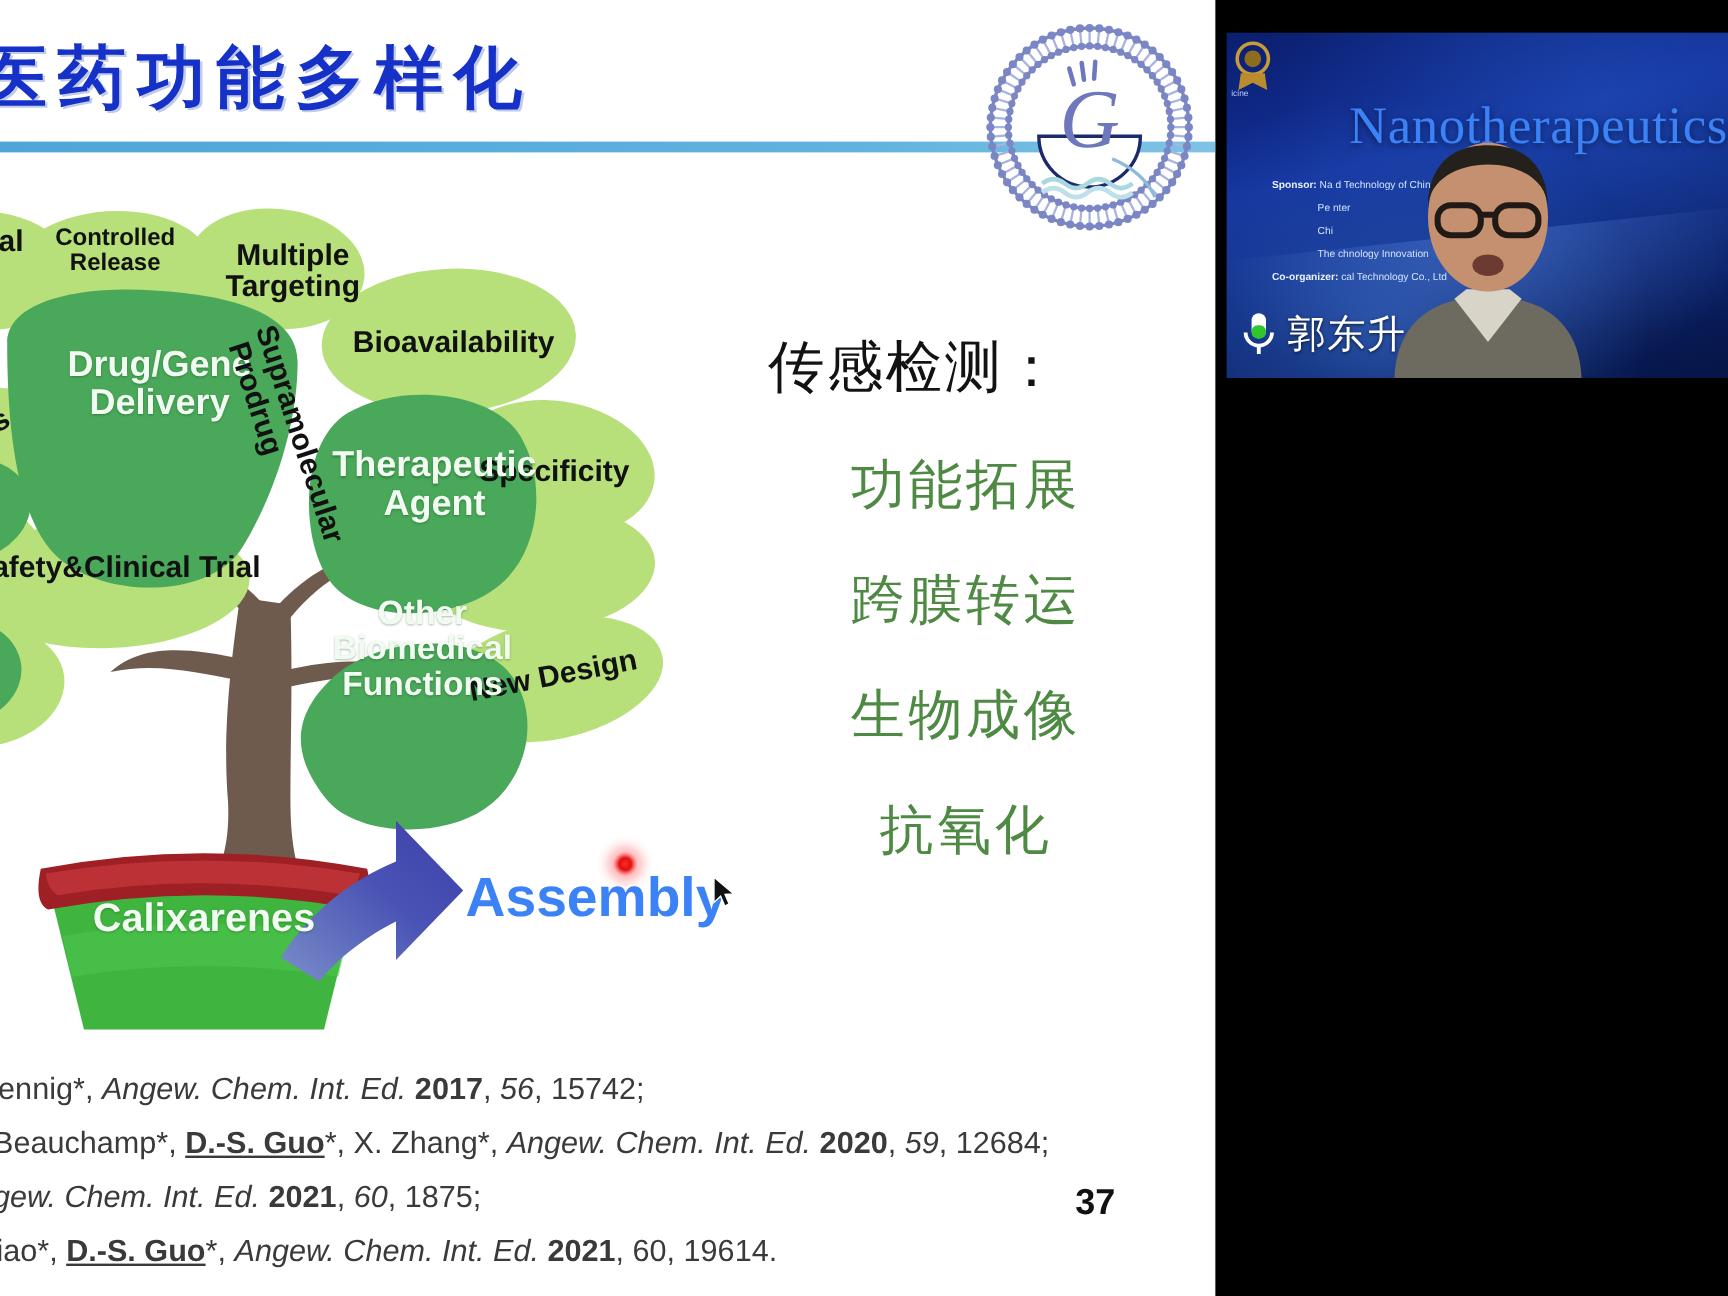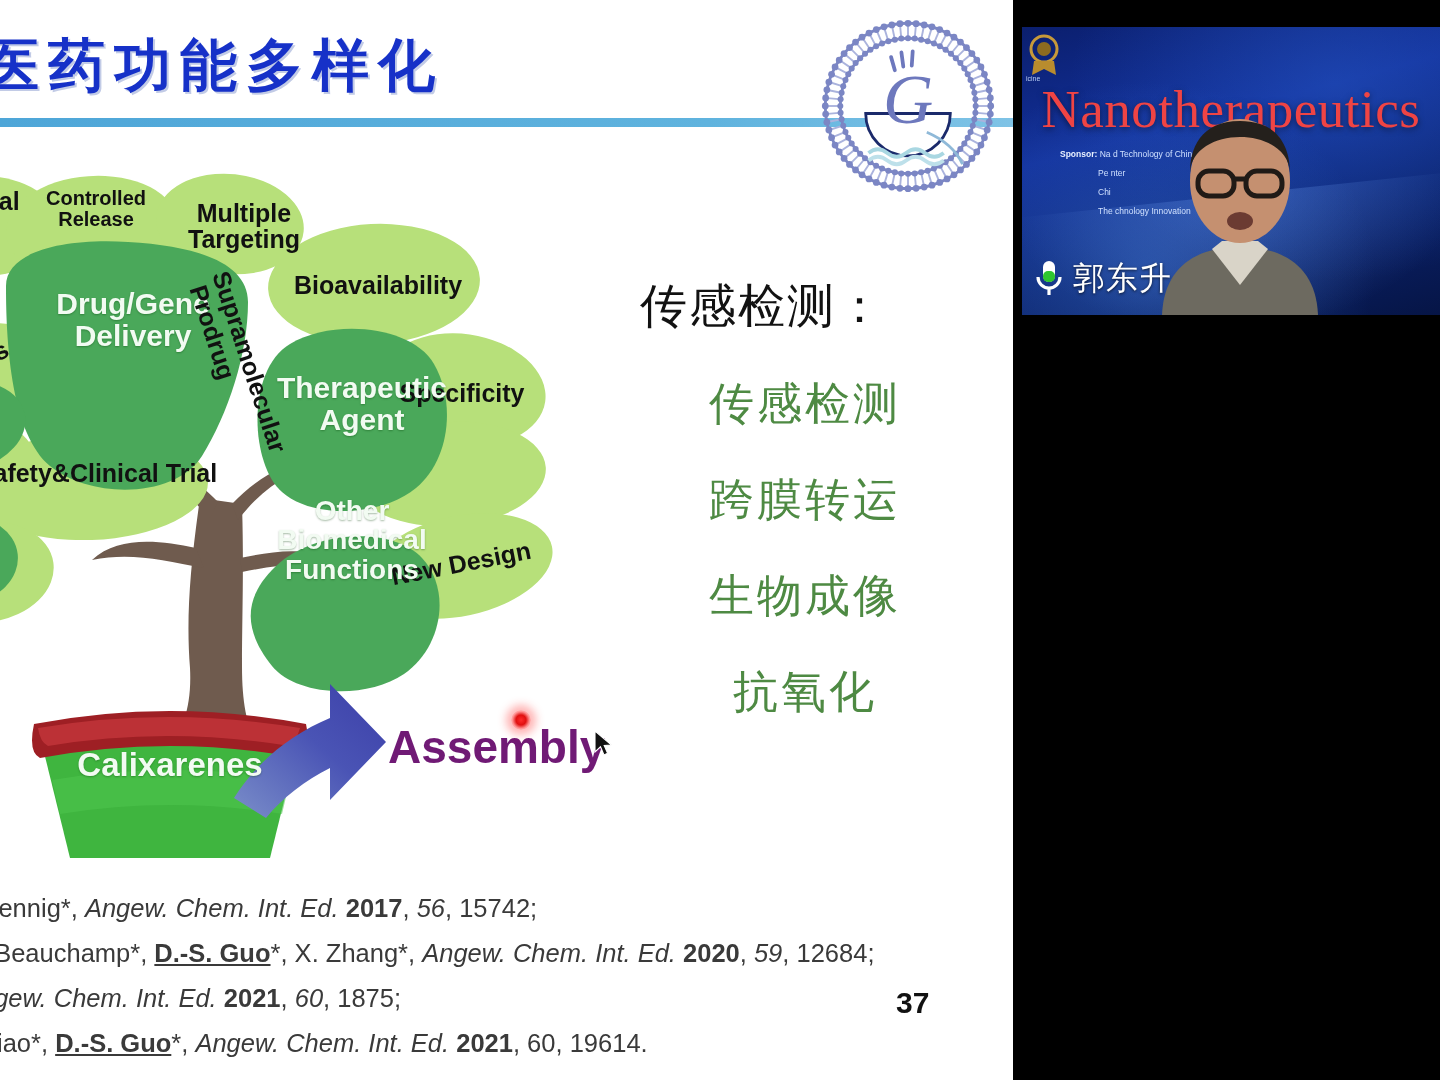--- a/index.html
+++ b/index.html
@@ -61,22 +61,22 @@
   .vtile{position:absolute;left:9px;top:27px;width:418px;height:288px;overflow:hidden;
      background:linear-gradient(160deg,#0a1b63 0%,#102a8e 28%,#0d2druh 50%,#081a55 100%);}
   .vbg{position:absolute;inset:0;
      background:
        radial-gradient(ellipse at 30% 85%, rgba(60,120,220,.45) 0%, rgba(10,30,110,0) 55%),
        radial-gradient(ellipse at 75% 20%, rgba(40,90,200,.45) 0%, rgba(8,22,90,0) 60%),
        linear-gradient(165deg,#0b1f6e 0%,#12309a 35%,#0b236f 65%,#061546 100%);}
   .vswoosh{position:absolute;left:-5%;top:58%;width:118%;height:52%;
      background:radial-gradient(ellipse at 50% 0%, rgba(120,170,255,.30) 0%, rgba(20,50,140,0) 65%);
      transform:rotate(-6deg);}
-  .nano-title{position:absolute;left:0;right:0;top:52px;text-align:center;
-     font-family:"Liberation Serif","DejaVu Serif",serif;font-size:53px;color:#ef4444;
+  .nano-title{position:absolute;left:0;right:0;top:52px;text-align:right;
+     font-family:"Liberation Serif","DejaVu Serif",serif;font-size:44px;color:#3b82f6;
      letter-spacing:.5px;text-shadow:0 2px 6px rgba(0,0,0,.5);}
   .spon{position:absolute;left:38px;top:118px;width:340px;color:#cfe0ff;
      font-size:8.5px;line-height:19px;font-family:"Liberation Sans",sans-serif;}
   .spon .k{font-weight:700;color:#e8f0ff;}
   .spon .ind{padding-left:38px;}
   .emblem{position:absolute;left:2px;top:4px;width:40px;height:46px;}
   .emblem-sub{position:absolute;left:4px;top:48px;font-size:7px;color:#b9cdf4;
      font-family:"Liberation Sans",sans-serif;}
 
   .person{position:absolute;left:118px;top:72px;width:200px;height:216px;}
@@ -383,27 +383,27 @@
 Delivery</div>
       <div class="leaf-lbl dark-lbl" style="left:320px;top:204px;width:200px;font-size:30px;">Therapeutic
 Agent</div>
       <div class="leaf-lbl dark-lbl" style="left:320px;top:328px;width:180px;font-size:28px;">Other
 Biomedical
 Functions</div>
       <div class="leaf-lbl light-lbl" style="left:228px;top:134px;width:110px;font-size:25px;transform:rotate(72deg);">Supramolecular
 Prodrug</div>
 
       <div class="leaf-lbl dark-lbl" style="left:88px;top:580px;width:280px;font-size:33px;">Calixarenes</div>
-      <div style="position:absolute;left:446px;top:552px;font-size:46px;font-weight:700;color:#701a75;
+      <div style="position:absolute;left:446px;top:552px;font-size:46px;font-weight:700;color:#3b82f6;
                   font-family:'Liberation Sans',sans-serif;">Assembly</div>
     </div>
 
     <div class="cn-col">
       <div class="cn-head">传感检测：</div>
-      <div class="cn-item">传感检测</div>
+      <div class="cn-item">功能拓展</div>
       <div class="cn-item">跨膜转运</div>
       <div class="cn-item">生物成像</div>
       <div class="cn-item">抗氧化</div>
     </div>
 
     <div class="refs">
       <div class="ref" id="ref0"><span>Hennig*, </span><i>Angew. Chem. Int. Ed. </i><b>2017</b><span>, </span><i>56</i><span>, 15742;</span></div>
       <div class="ref" id="ref1"><span>. Beauchamp*, </span><u>D.-S. Guo</u><span>*, X. Zhang*, </span><i>Angew. Chem. Int. Ed. </i><b>2020</b><span>, </span><i>59</i><span>, 12684;</span></div>
       <div class="ref" id="ref2"><i>ngew. Chem. Int. Ed. </i><b>2021</b><span>, </span><i>60</i><span>, 1875;</span></div>
       <div class="ref" id="ref3"><span>Xiao*, </span><u>D.-S. Guo</u><span>*, </span><i>Angew. Chem. Int. Ed. </i><b>2021</b><span>, 60, 19614.</span></div>
@@ -433,20 +433,21 @@
       </div>
       <div class="emblem-sub">icine</div>
 
       <div class="nano-title">Nanotherapeutics</div>
 
       <div class="spon" id="sponsor">
           <div><span class="k">Sponsor: </span>Na                    d Technology of China</div>
           <div class="ind">Pe                         nter</div>
           <div class="ind">Chi</div>
           <div class="ind">The                    chnology Innovation</div>
+          <div><span class="k">Co-organizer: </span>                cal Technology Co., Ltd</div>
         </div>
 
       <div class="person">
         <svg viewBox="0 0 200 216">
           <path d="M22 216 C24 168 56 148 100 148 C144 148 176 168 178 216 Z" fill="#6d6a60"></path>
           <path d="M72 150 L100 186 L128 150 L118 142 L82 142 Z" fill="#d9d4c8"></path>
           <ellipse cx="100" cy="82" rx="50" ry="62" fill="#c59070"></ellipse>
           <path d="M50 74 C52 26 148 26 150 74 C150 50 140 22 100 22 C60 22 50 50 50 74 Z" fill="#24201c"></path>
           <g fill="none" stroke="#201a16" stroke-width="5">
             <rect x="58" y="72" width="36" height="25" rx="11"></rect>

